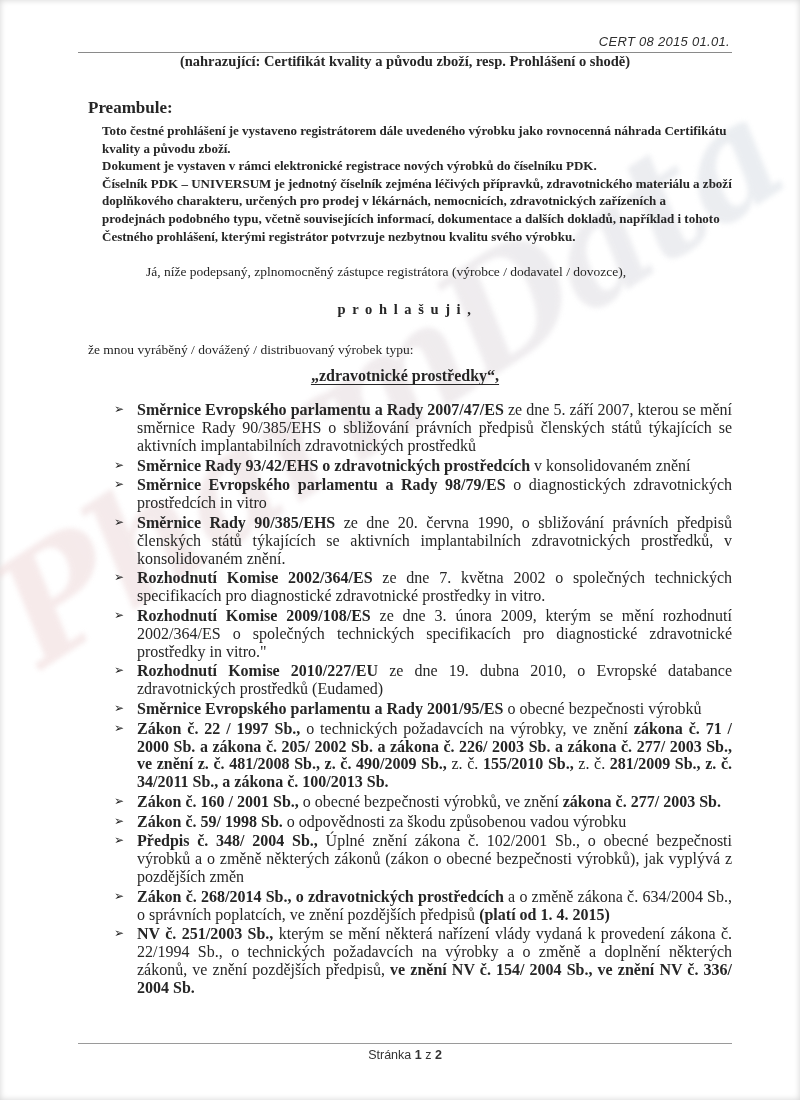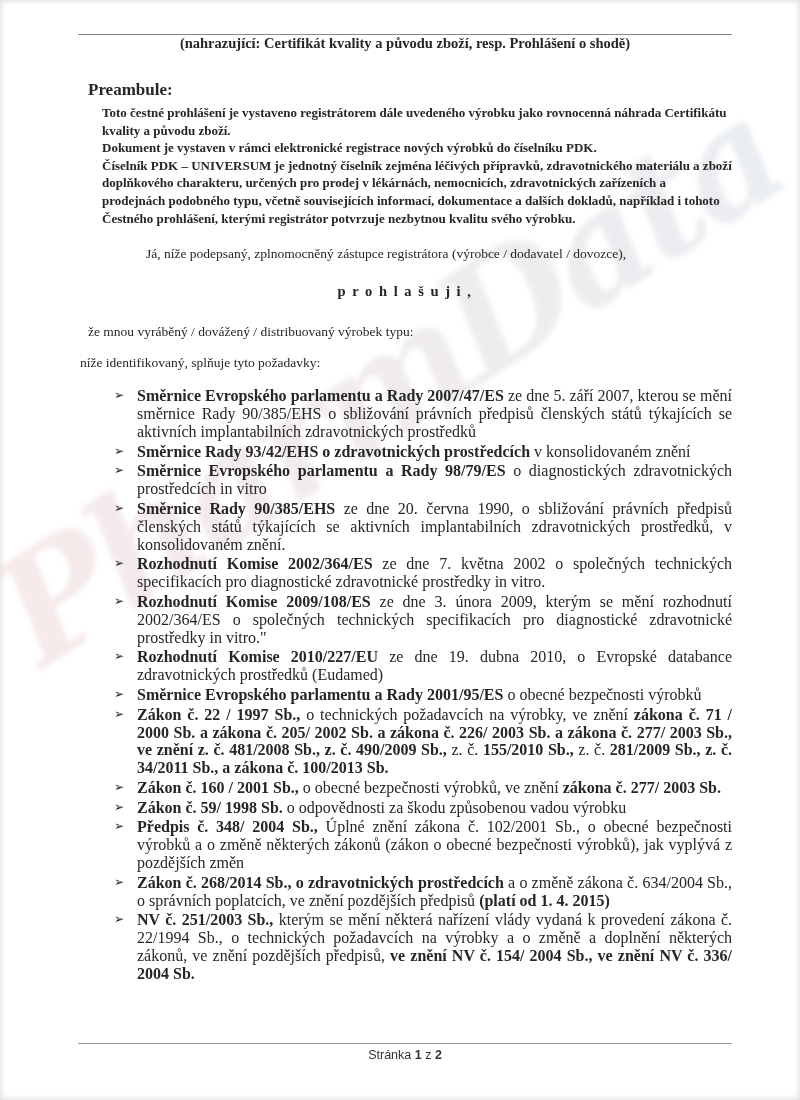--- a/index.html
+++ b/index.html
@@ -65,37 +65,38 @@
 </style>
 </head>
 <body>
 
 <div class="page">
 
   <div class="watermark" style="background-image: linear-gradient(90deg, rgb(240, 217, 217), rgb(217, 224, 231));">PharmData s.r.o.</div>
 
   <div class="content">
     <header>
+      <div class="doc-code">CERT  08 2015 01.01.</div>
       <div class="rule"></div>
     </header>
 
     <div class="subtitle">(nahrazující: Certifikát kvality a původu zboží, resp. Prohlášení o shodě)</div>
 
     <section class="preamble">
       <div class="preamble-heading">Preambule:</div>
       <p>Toto čestné prohlášení je vystaveno registrátorem dále uvedeného výrobku jako rovnocenná náhrada Certifikátu kvality a původu zboží.</p>
       <p>Dokument je vystaven v rámci elektronické registrace nových výrobků do číselníku PDK.</p>
       <p class="wide">Číselník PDK – UNIVERSUM je jednotný číselník zejména léčivých přípravků, zdravotnického materiálu a zboží doplňkového charakteru, určených pro prodej v lékárnách, nemocnicích, zdravotnických zařízeních a prodejnách podobného typu, včetně souvisejících informací, dokumentace a dalších dokladů, například i tohoto Čestného prohlášení, kterými registrátor potvrzuje nezbytnou kvalitu svého výrobku.</p>
     </section>
 
     <section>
       <p class="intro">Já, níže podepsaný, zplnomocněný zástupce registrátora (výrobce / dodavatel / dovozce),</p>
       <div class="verb">p r o h l a š u j i ,</div>
       <p class="product-line">že mnou vyráběný / dovážený  / distribuovaný výrobek typu:</p>
-      <p class="req-intro">níže identifikovaný, splňuje tyto požadavky:</p>
+      <div class="product-type">„zdravotnické prostředky“,</div>
     </section>
 
     <section class="req-list">
         <div class="req-item">
           <span class="bullet">➢</span>
           <span class="req-body"><span class="b">Směrnice Evropského parlamentu a Rady 2007/47/ES</span><span> ze dne 5. září 2007, kterou se mění směrnice Rady 90/385/EHS o sbližování právních předpisů členských států týkajících se aktivních implantabilních zdravotnických prostředků</span></span>
         </div>
         <div class="req-item">
           <span class="bullet">➢</span>
           <span class="req-body"><span class="b">Směrnice Rady 93/42/EHS o zdravotnických prostředcích</span><span> v konsolidovaném znění</span></span>

